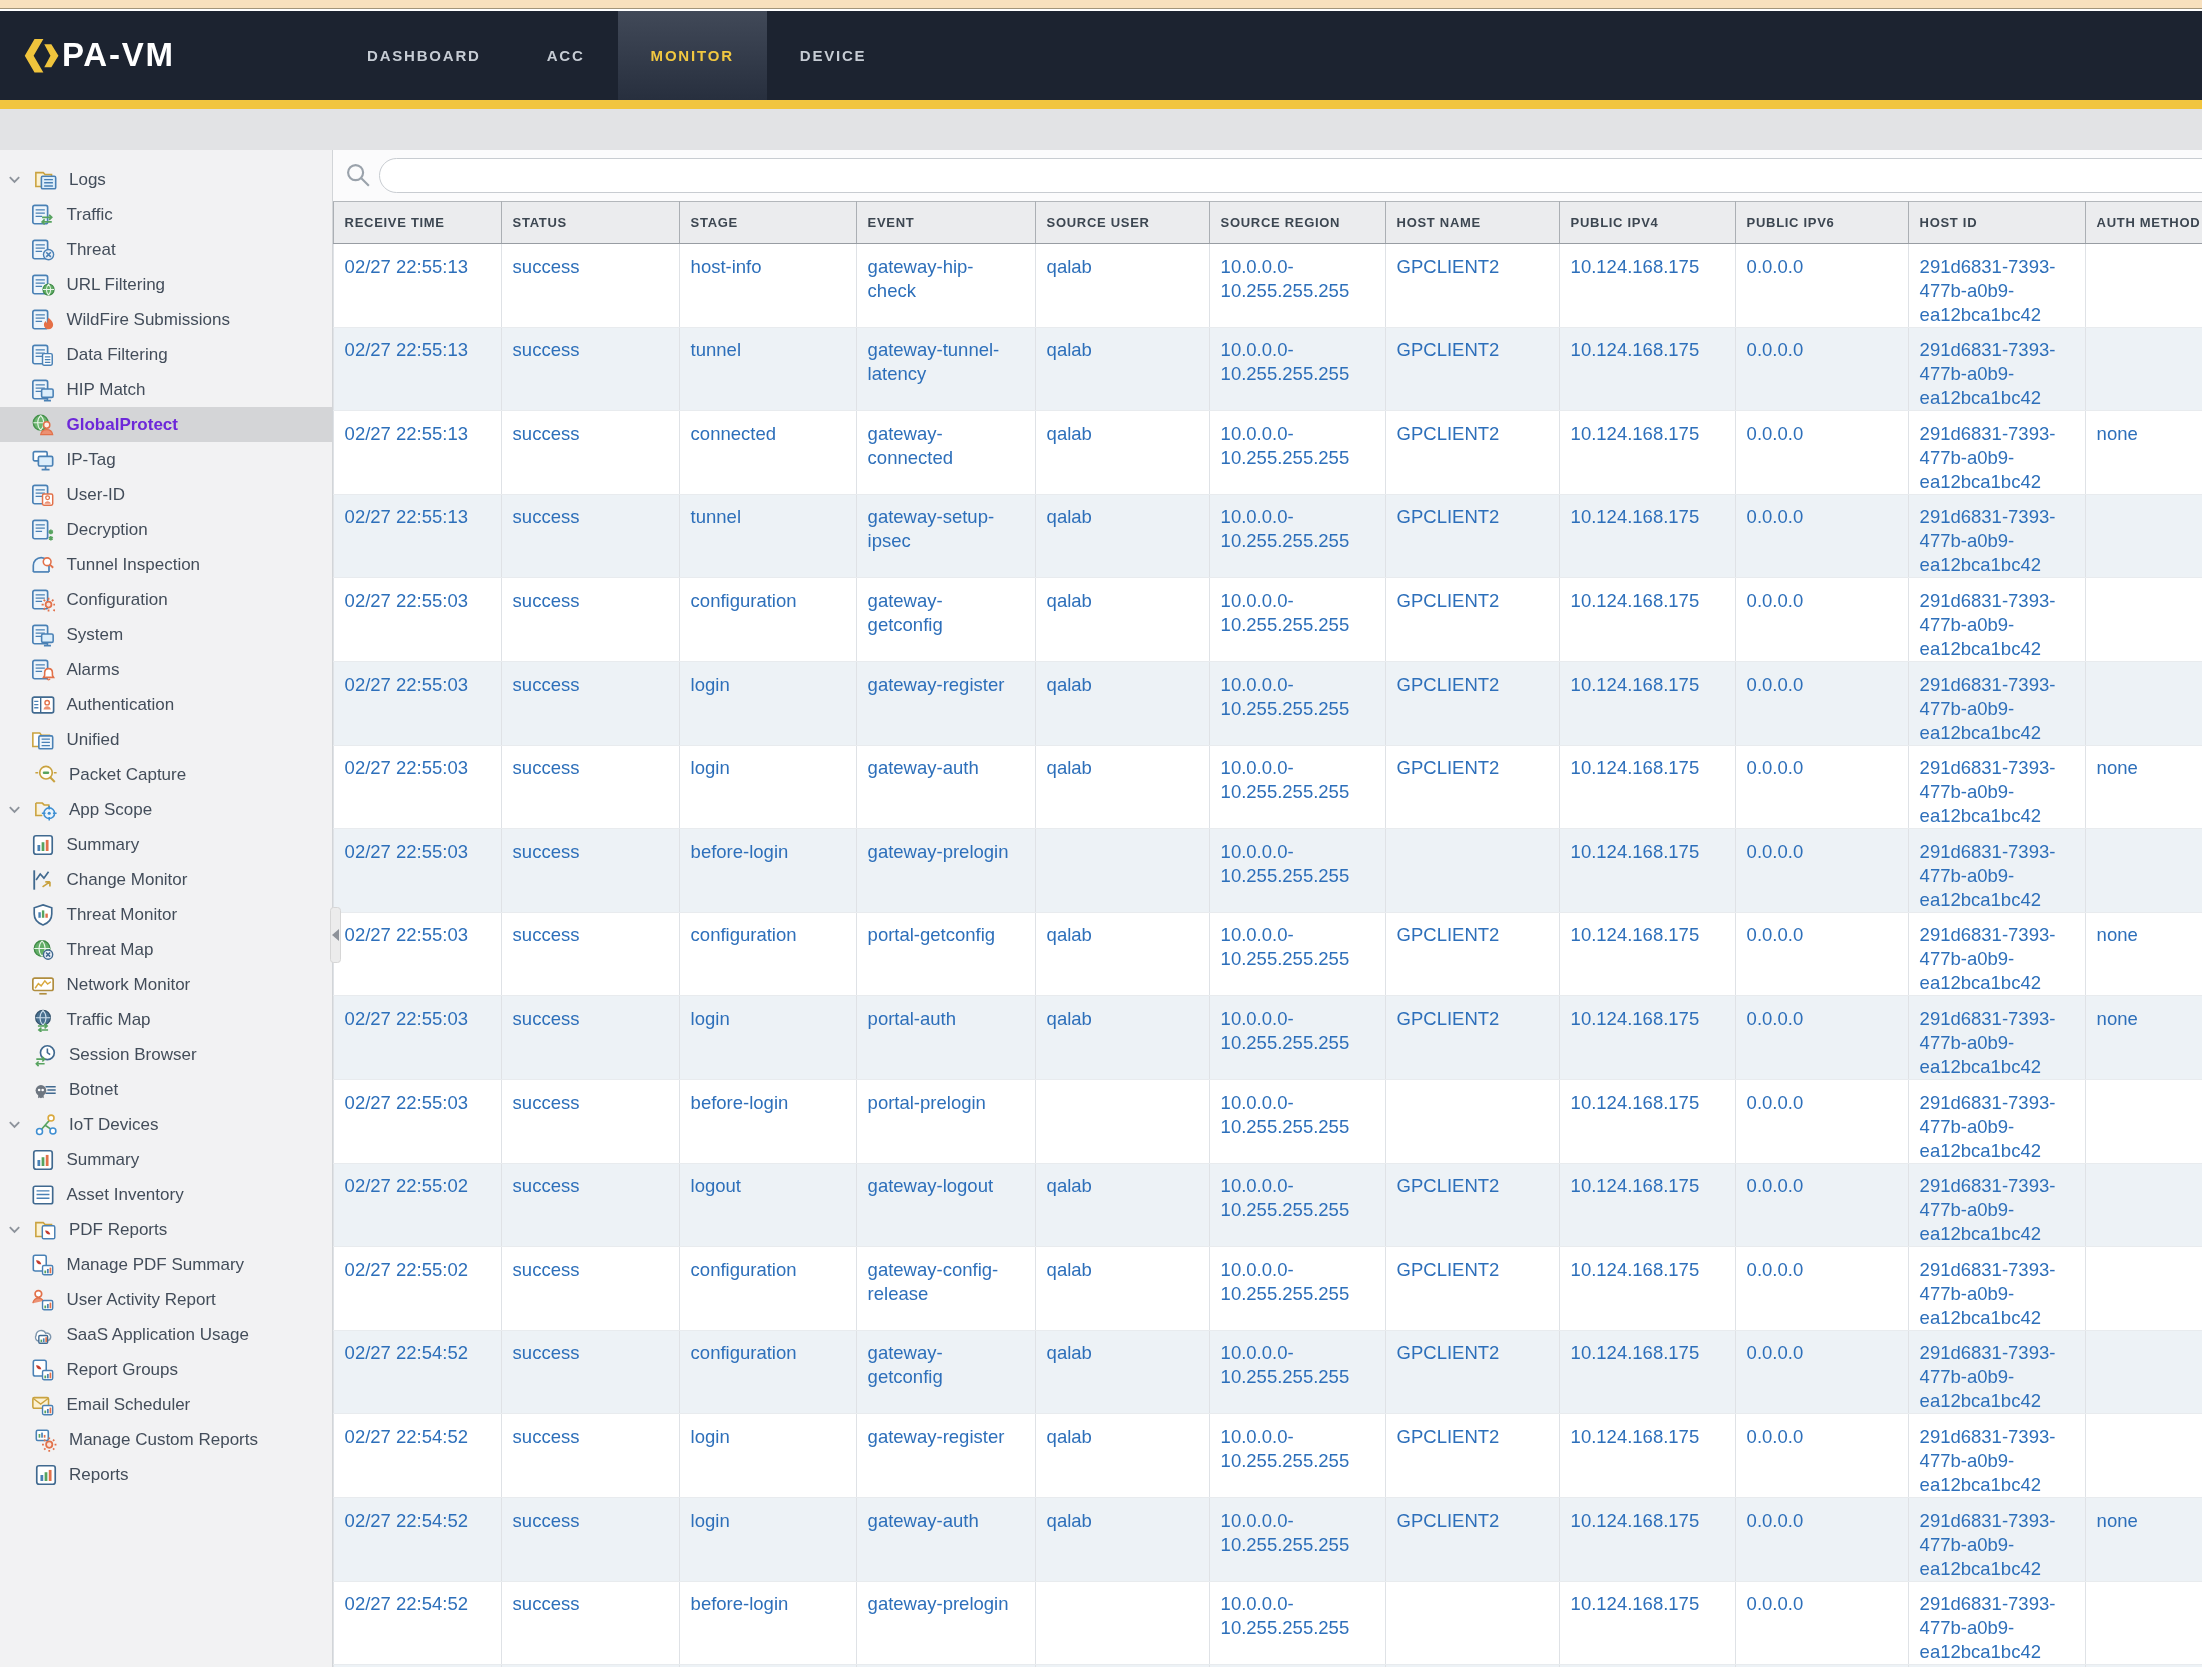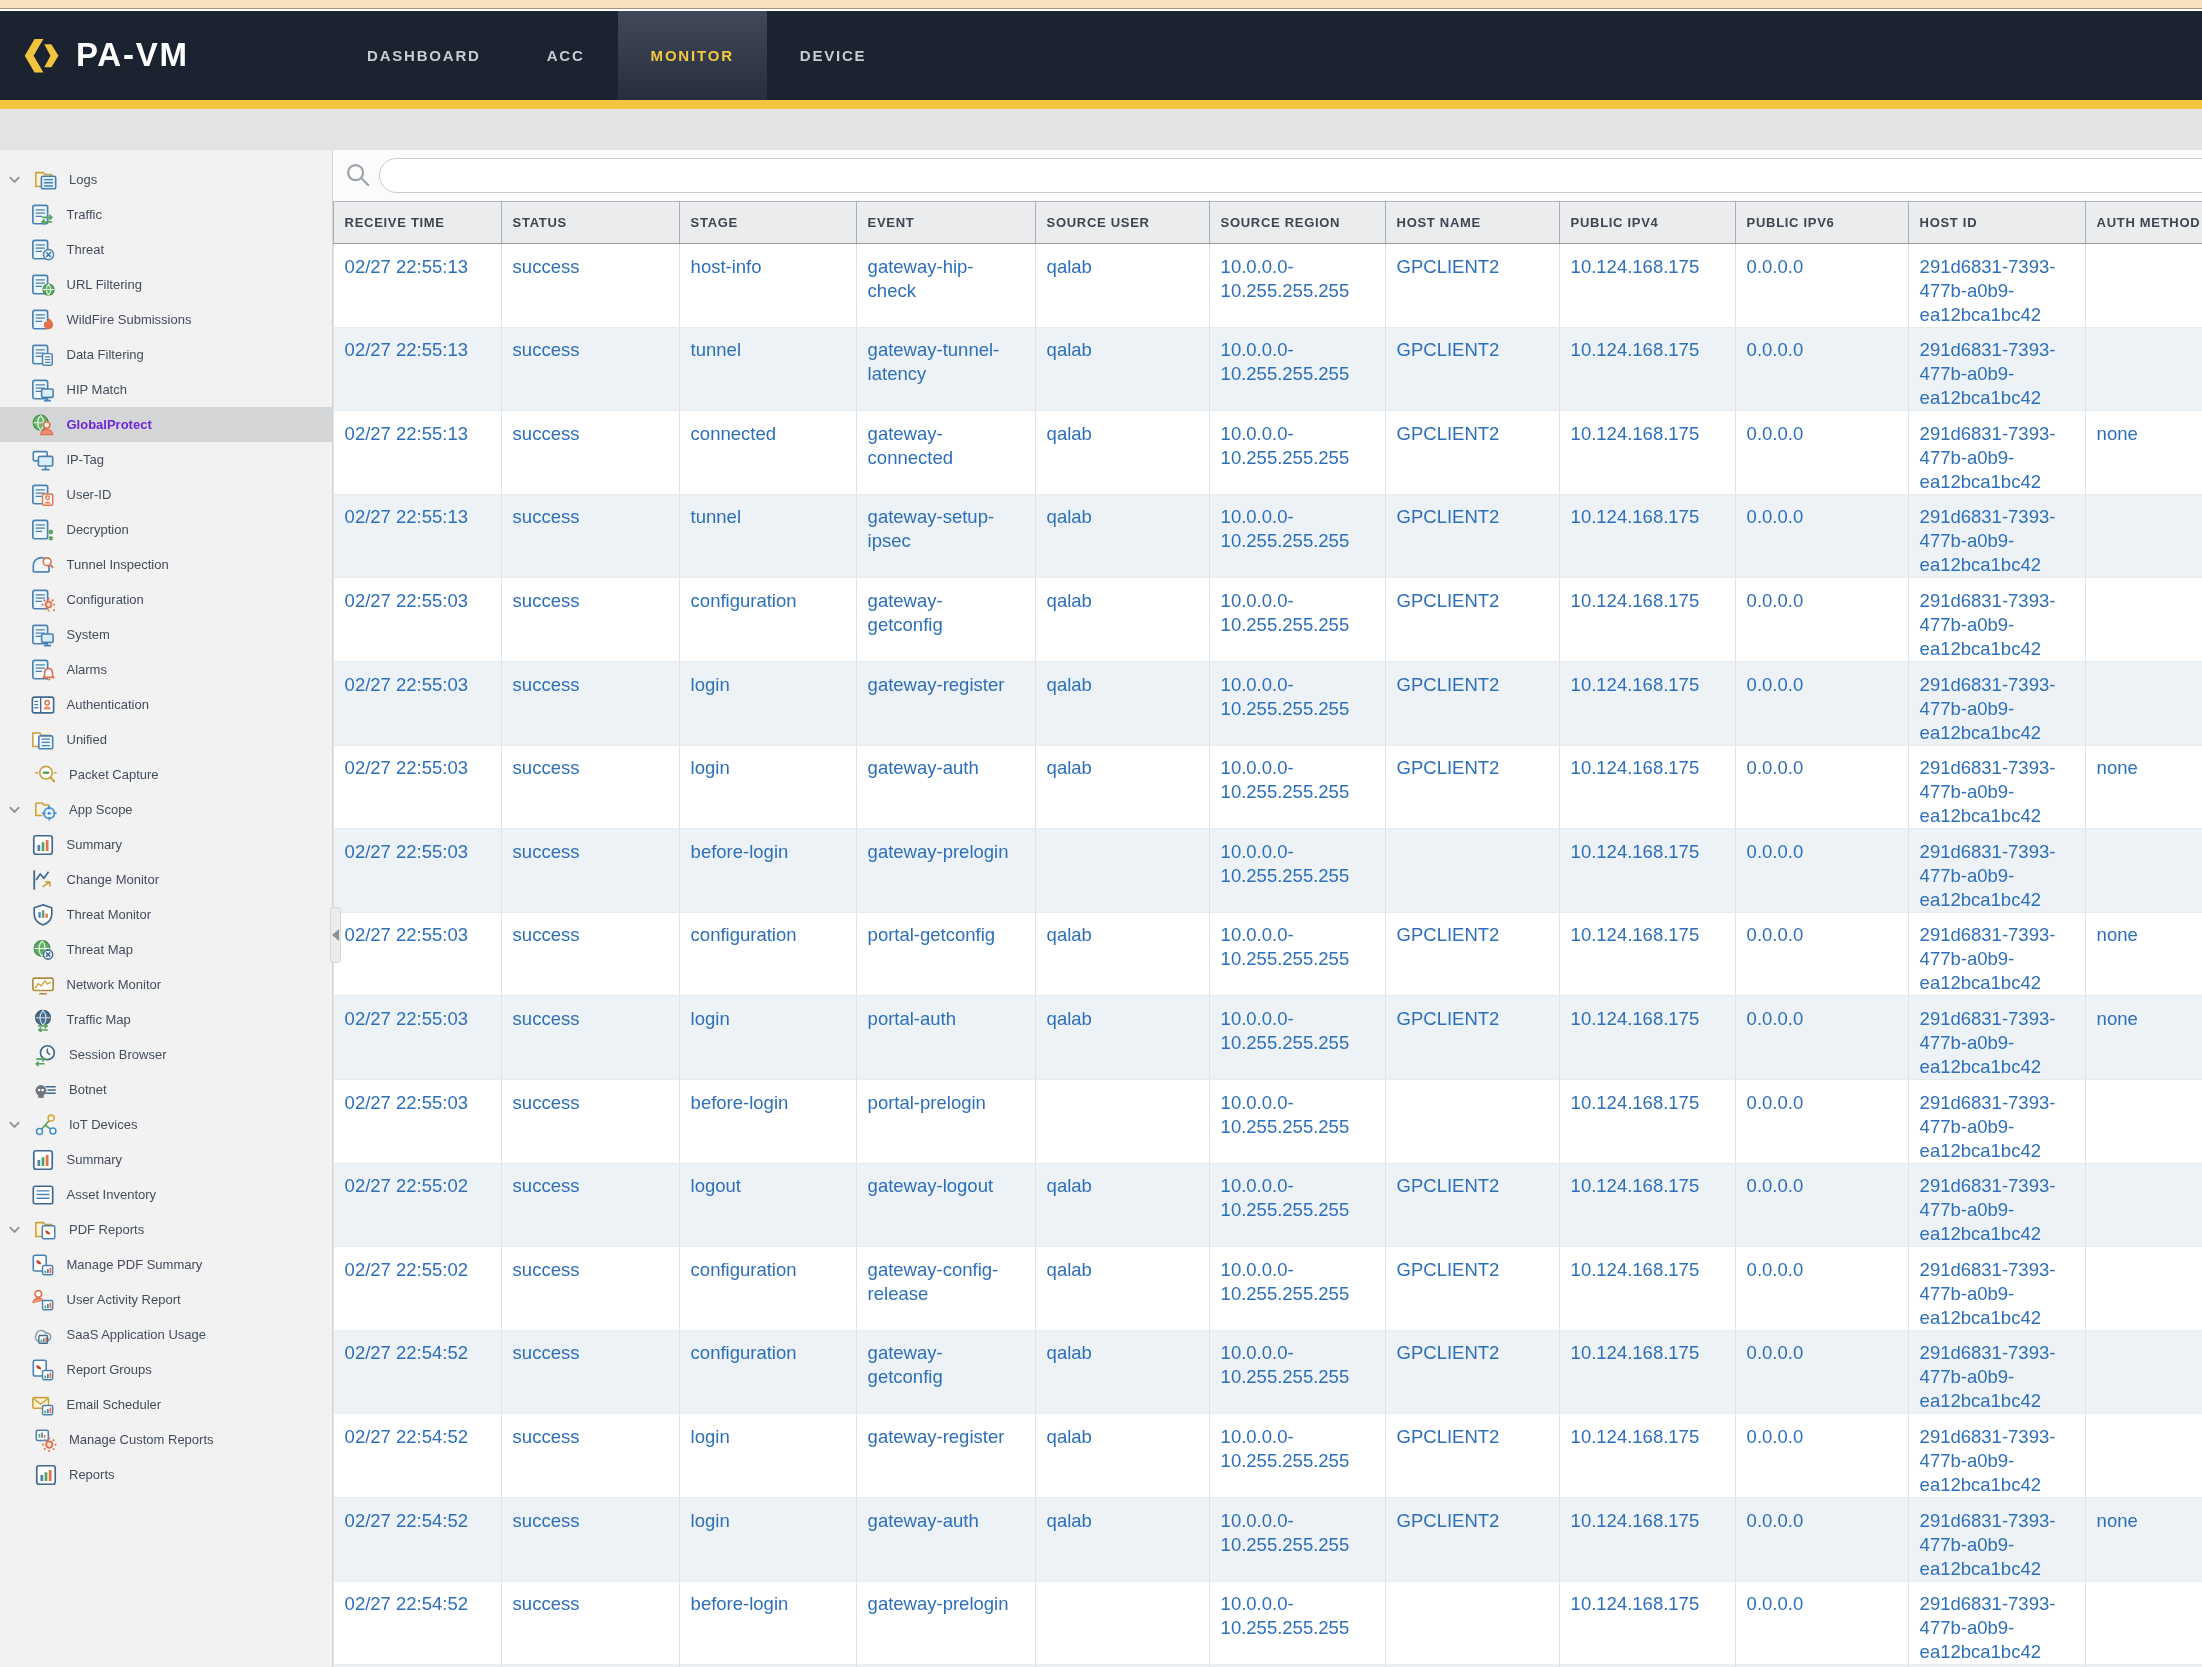--- a/index.html
+++ b/index.html
@@ -7,35 +7,35 @@
   .page {
     position: relative; width: 2202px; height: 1667px; overflow: hidden;
     background: #ffffff; font-family: "Liberation Sans", sans-serif;
   }
   
   .top-strip { position:absolute; top:0; left:0; right:0; height:8.8px;
     background:#f8e0bd; border-bottom:1.8px solid #a2947a; }
   
   .navbar { position:absolute; top:10.6px; left:0; right:0; height:89px;
     background:#1c2330; display:flex; align-items:stretch; }
-  .brand { display:flex; align-items:center; gap:14px; margin-left:23px; width:311px; flex:none; }
+  .brand { display:flex; align-items:center; margin-left:23px; width:311px; flex:none; }
   .brand-logo { width:39px; height:35px; flex:none; }
   .brand-label { color:#ffffff; font-size:33px; font-weight:bold; letter-spacing:1.8px; }
   .nav { display:flex; align-items:stretch; }
   .nav-item { display:flex; align-items:center; padding:8px 33px; color:#c6ccd4;
     font-size:15px; font-weight:bold; letter-spacing:1.8px; cursor:pointer; }
   .nav-item.active { background:linear-gradient(180deg,#414958 0%, #272f3e 100%); color:#f2c840; }
   
   .accent-strip { position:absolute; top:100px; left:0; right:0; height:9.7px; background:#f1c53f; }
   
   .toolbar-band { position:absolute; top:109px; left:0; right:0; height:41px; background:#e2e3e5; }
   
   .sidebar { position:absolute; top:150px; left:0; bottom:0; width:333px;
     background:#f2f2f3; border-right:0.9px solid #d2d5d8; padding-top:12.4px; overflow:hidden; }
-  .side-item { height:35px; display:flex; align-items:center; font-size:13px;
+  .side-item { height:35px; display:flex; align-items:center; font-size:17px;
     color:#434d5a; cursor:pointer; white-space:nowrap; }
   .side-item.lvl0 { padding-left:7px; }
   .side-item.lvl1 { padding-left:31px; }
   .side-item.selected { background:#d4d5d7; color:#6d28d9; font-weight:bold; }
   .chev { width:26.5px; height:14px; flex:none; display:flex; align-items:center; }
   .chev svg { width:15px; height:15px; }
   .chev-spacer { width:26.5px; flex:none; }
   .sicon { width:24px; height:24px; flex:none; margin-right:11.5px; }
   .sicon svg { width:100%; height:100%; display:block; }
   

